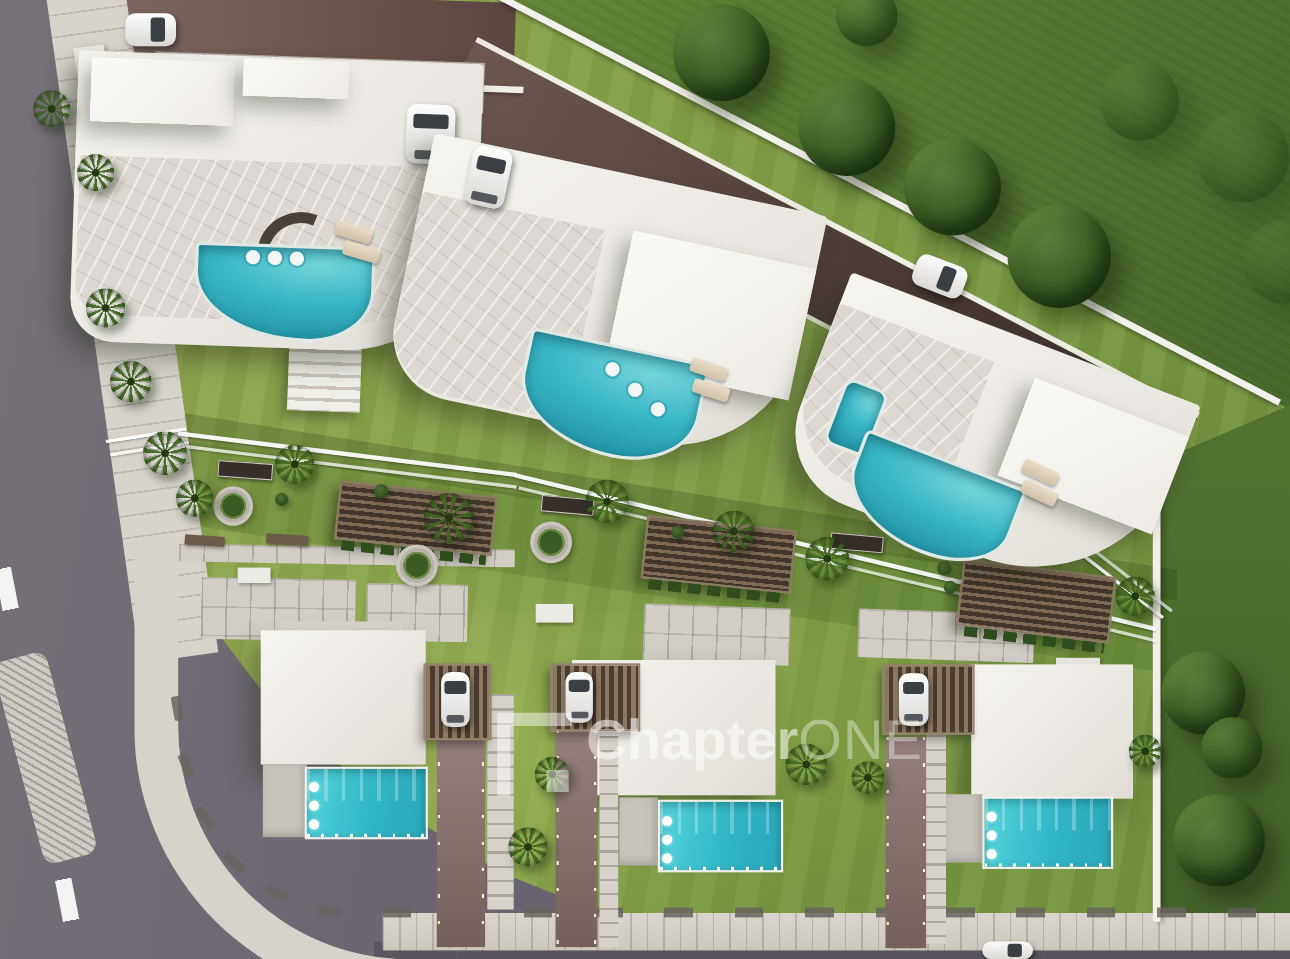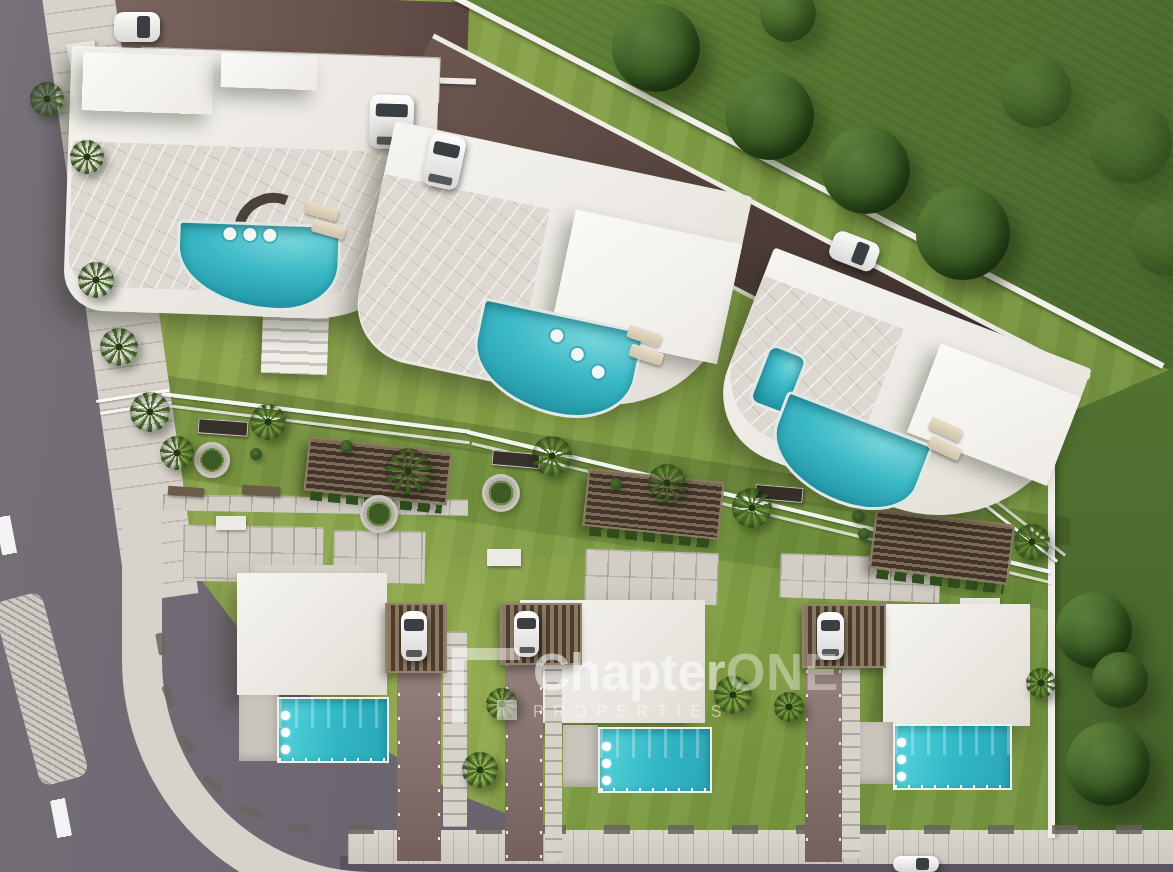--- a/index.html
+++ b/index.html
@@ -101,21 +101,21 @@
       repeating-conic-gradient(from 8deg, rgba(66,104,34,.95) 0 13deg, rgba(30,55,16,.3) 13deg 19deg, rgba(0,0,0,0) 19deg 33deg);
     box-shadow:4px 5px 8px rgba(20,30,10,.4), inset 0 0 7px rgba(20,40,10,.8);}
   .bush{z-index:4;border-radius:50%;background:radial-gradient(circle at 40% 35%,#4e7030,#2c4a1e 75%);box-shadow:2px 3px 5px rgba(20,30,10,.4);}
   
   .villa-label{left:130px;top:180px;z-index:40;font-size:47px;font-weight:300;letter-spacing:3px;
     color:rgba(255,255,255,.62);text-shadow:0 0 3px rgba(255,255,255,.15);}
   .watermark{left:452px;top:648px;z-index:60;display:flex;gap:13px;align-items:flex-start;}
   .wm-logo{width:56px;height:64px;border-top:12px solid rgba(255,255,255,.48);border-left:12px solid rgba(255,255,255,.48);position:relative;}
   .wm-logo::after{content:"";position:absolute;right:3px;bottom:4px;width:20px;height:20px;background:rgba(255,255,255,.48);}
   .wm-line1{font-size:51px;line-height:50px;font-weight:700;color:rgba(255,255,255,.55);}
-  .wm-light{font-weight:700;color:rgba(255,255,255,.38);letter-spacing:1px;}
+  .wm-light{font-weight:400;color:rgba(255,255,255,.38);letter-spacing:1px;}
   .wm-line2{font-size:16px;letter-spacing:9.5px;color:rgba(255,255,255,.5);margin-top:5px;font-weight:400;}
 </style>
 </head>
 <body>
 
 <div class="scene">
 
   <div class="abs grass-tr"></div>
   <div class="abs grass-right"></div>
   <div class="abs lawn-bright"></div>
@@ -294,17 +294,16 @@
   <div class="abs bush" style="left:340px;top:440px;width:13px;height:13px;"></div>
   <div class="abs bush" style="left:250px;top:448px;width:12px;height:12px;"></div>
   <div class="abs bush" style="left:852px;top:510px;width:13px;height:13px;"></div>
   <div class="abs bush" style="left:858px;top:528px;width:12px;height:12px;"></div>
   <div class="abs bush" style="left:610px;top:478px;width:12px;height:12px;"></div>
 
   <div class="abs watermark">
     <div class="wm-logo"></div>
     <div>
       <div class="wm-line1"><span>Chapter</span><span class="wm-light">ONE</span></div>
-      <div class="wm-line2">PROPERTIES</div>
     </div>
   </div>
 
 </div>
 
 </body></html>

